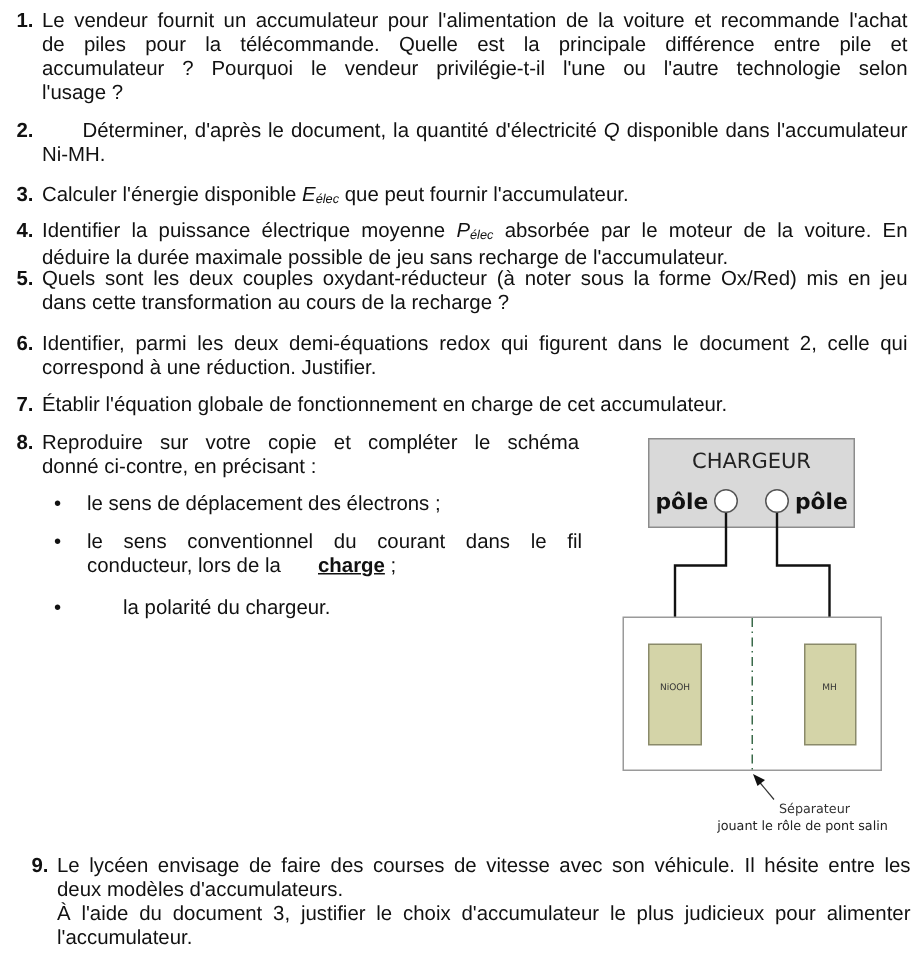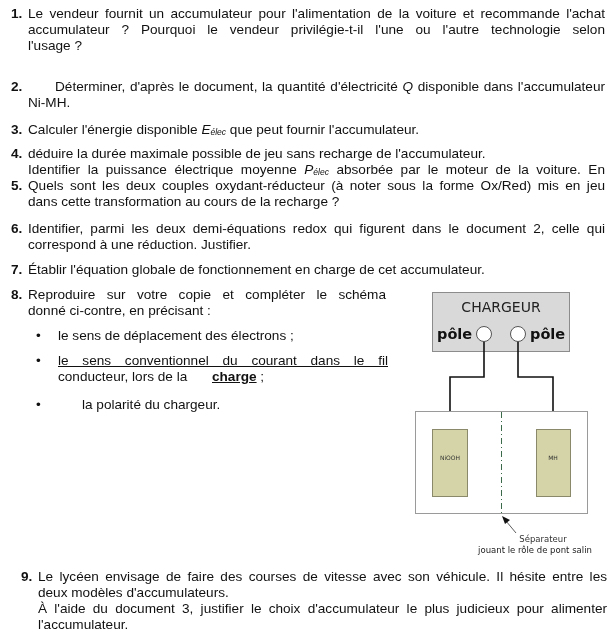--- a/index.html
+++ b/index.html
@@ -21,39 +21,40 @@
   #diagram { position: absolute; left: 0; top: 0; width: 614px; height: 641px; pointer-events: none; }
   #diagram * { pointer-events: auto; }
   .svgtext { font-family: "DejaVu Sans", sans-serif; }
 </style>
 </head>
 <body>
 
 <div class="q" style="top:6px; width:594px;">
   <span class="num">1.</span>
   <span class="txt" style="text-align-last:justify;">Le vendeur fournit un accumulateur pour l'alimentation de la voiture et recommande l'achat</span>
+  <span class="txt" style="text-align-last:justify;">de piles pour la télécommande. Quelle est la principale différence entre pile et</span>
   <span class="txt" style="text-align-last:justify;">accumulateur ? Pourquoi le vendeur privilégie-t-il l'une ou l'autre technologie selon</span>
   <span class="txt">l'usage ?</span>
 </div>
 
 <div class="q" style="top:79px; width:594px;">
   <span class="num">2.</span>
   <span class="txt" style="text-align-last:justify;margin-left:44px;"><span>Déterminer, d'après le document, la quantité d'électricité </span><i class="var">Q</i><span> disponible dans l'accumulateur</span></span>
   <span class="txt">Ni-MH.</span>
 </div>
 
 <div class="q" style="top:122px; width:594px;">
   <span class="num">3.</span>
   <span class="txt"><span>Calculer l'énergie disponible </span><i class="var"><span>E</span><sub>élec</sub></i><span> que peut fournir l'accumulateur.</span></span>
 </div>
 
 <div class="q" style="top:146px; width:594px;">
   <span class="num">4.</span>
+  <span class="txt" style="text-align-last:justify;"><span>Identifier la puissance électrique moyenne </span><i class="var"><span>P</span><sub>élec</sub></i><span> absorbée par le moteur de la voiture. En</span></span>
   <span class="txt">déduire la durée maximale possible de jeu sans recharge de l'accumulateur.</span>
-  <span class="txt" style="text-align-last:justify;"><span>Identifier la puissance électrique moyenne </span><i class="var"><span>P</span><sub>élec</sub></i><span> absorbée par le moteur de la voiture. En</span></span>
 </div>
 
 <div class="q" style="top:178px; width:594px;">
   <span class="num">5.</span>
   <span class="txt" style="text-align-last:justify;">Quels sont les deux couples oxydant-réducteur (à noter sous la forme Ox/Red) mis en jeu</span>
   <span class="txt">dans cette transformation au cours de la recharge ?</span>
 </div>
 
 <div class="q" style="top:221px; width:594px;">
   <span class="num">6.</span>
@@ -72,21 +73,21 @@
   <span class="txt">donné ci-contre, en précisant :</span>
 </div>
 
 <div class="bullet" style="top:328px; width:352px;">
   <span class="dot">•</span>
   <span class="btxt" style="width:330px;">le sens de déplacement des électrons ;</span>
 </div>
 <div class="bullet" style="top:353px; width:352px;">
   <span class="dot">•</span>
   <span class="btxt" style="width:330px;">
-    <span style="display:block; text-align:justify; text-align-last:justify;text-decoration:underline;">le sens conventionnel du courant dans le fil</span>
+    <span style="display:block; text-align:justify; text-align-last:justify;">le sens conventionnel du courant dans le fil</span>
     <span style="display:block;"><span>conducteur, lors de la </span><u class="bold">charge</u><span> ;</span></span>
   </span>
 </div>
 <div class="bullet" style="top:397px; width:352px;">
   <span class="dot">•</span>
   <span class="btxt" style="width:330px;margin-left:24px;">la polarité du chargeur.</span>
 </div>
 
 <div class="q" style="top:569px; left:21px; width:586px;">
   <span class="num">9.</span>

